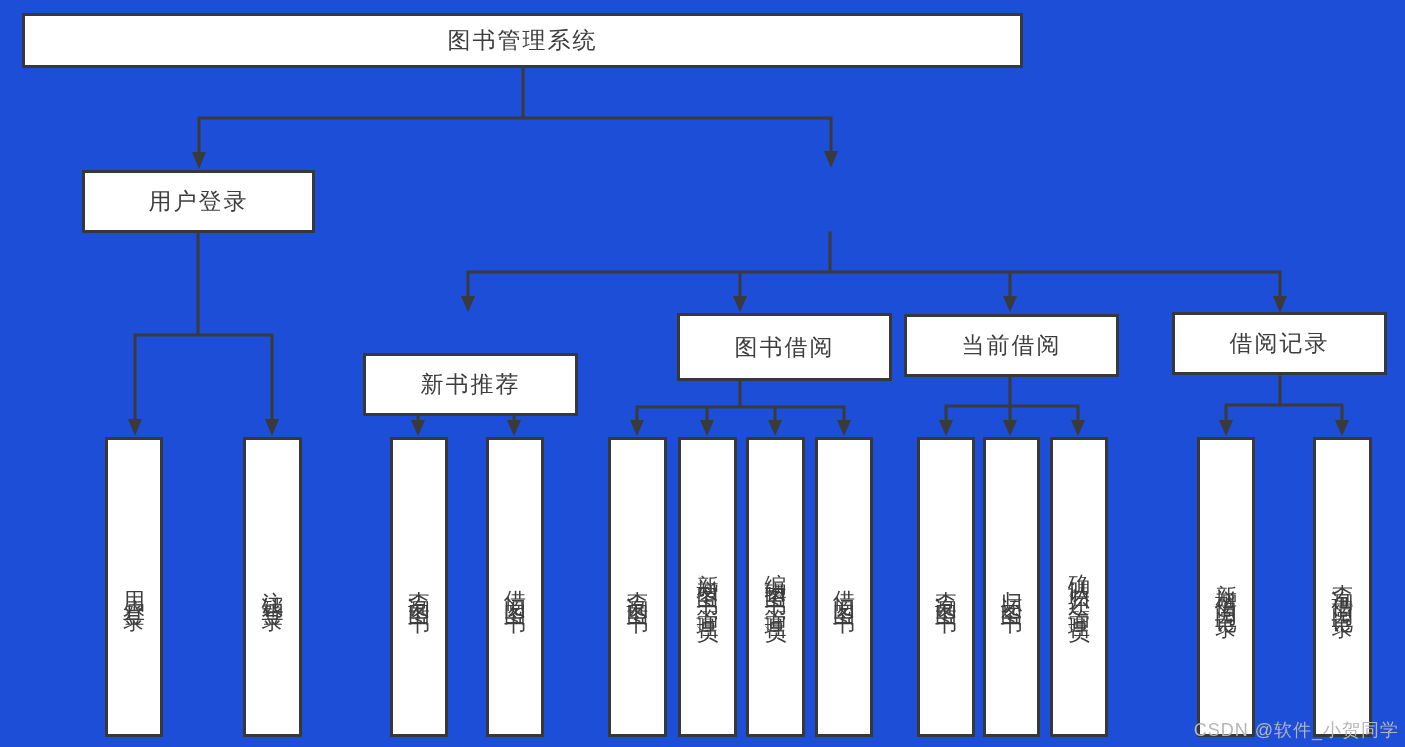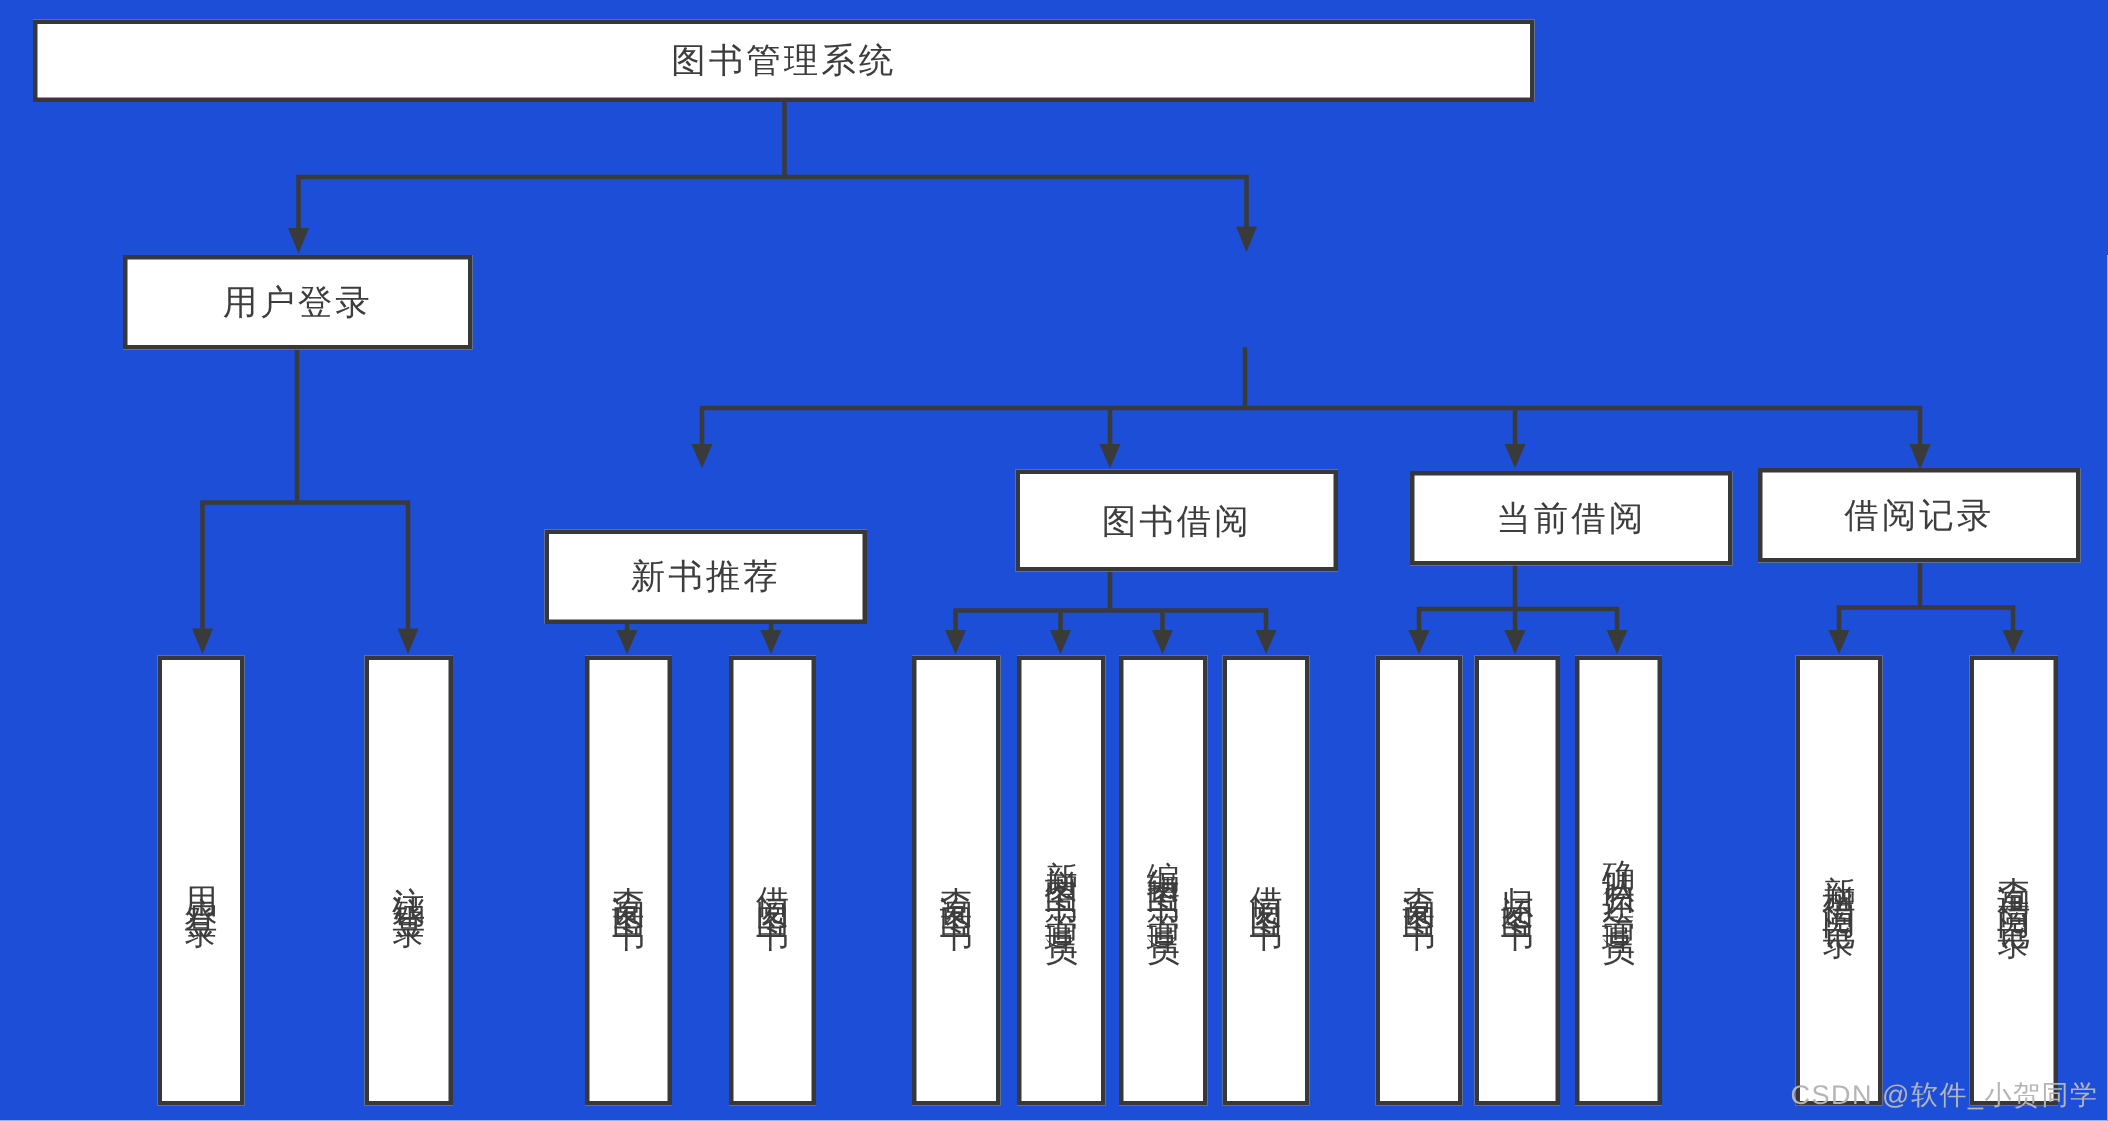--- a/index.html
+++ b/index.html
@@ -111,21 +111,21 @@
   <div class="node" style="left:82px; top:170px; width:233px; height:63px;">
     <span class="hlabel">用户登录</span>
   </div>
 
   <div class="node" style="left:363px; top:313px; width:215px; height:63px;margin-top:40px;">
     <span class="hlabel">新书推荐</span>
   </div>
   <div class="node" style="left:633px; top:313px; width:215px; height:68px;margin-left:44px;">
     <span class="hlabel">图书借阅</span>
   </div>
-  <div class="node" style="left:940px; top:314px; width:215px; height:63px;">
+  <div class="node" style="left:904px; top:314px; width:215px; height:63px;">
     <span class="hlabel">当前借阅</span>
   </div>
   <div class="node" style="left:1172px; top:312px; width:215px; height:63px;">
     <span class="hlabel">借阅记录</span>
   </div>
 
   <div class="node leaf" style="left:105px;">
     <span class="vtext">用户登录</span>
   </div>
   <div class="node leaf" style="left:243px; width:59px;">

